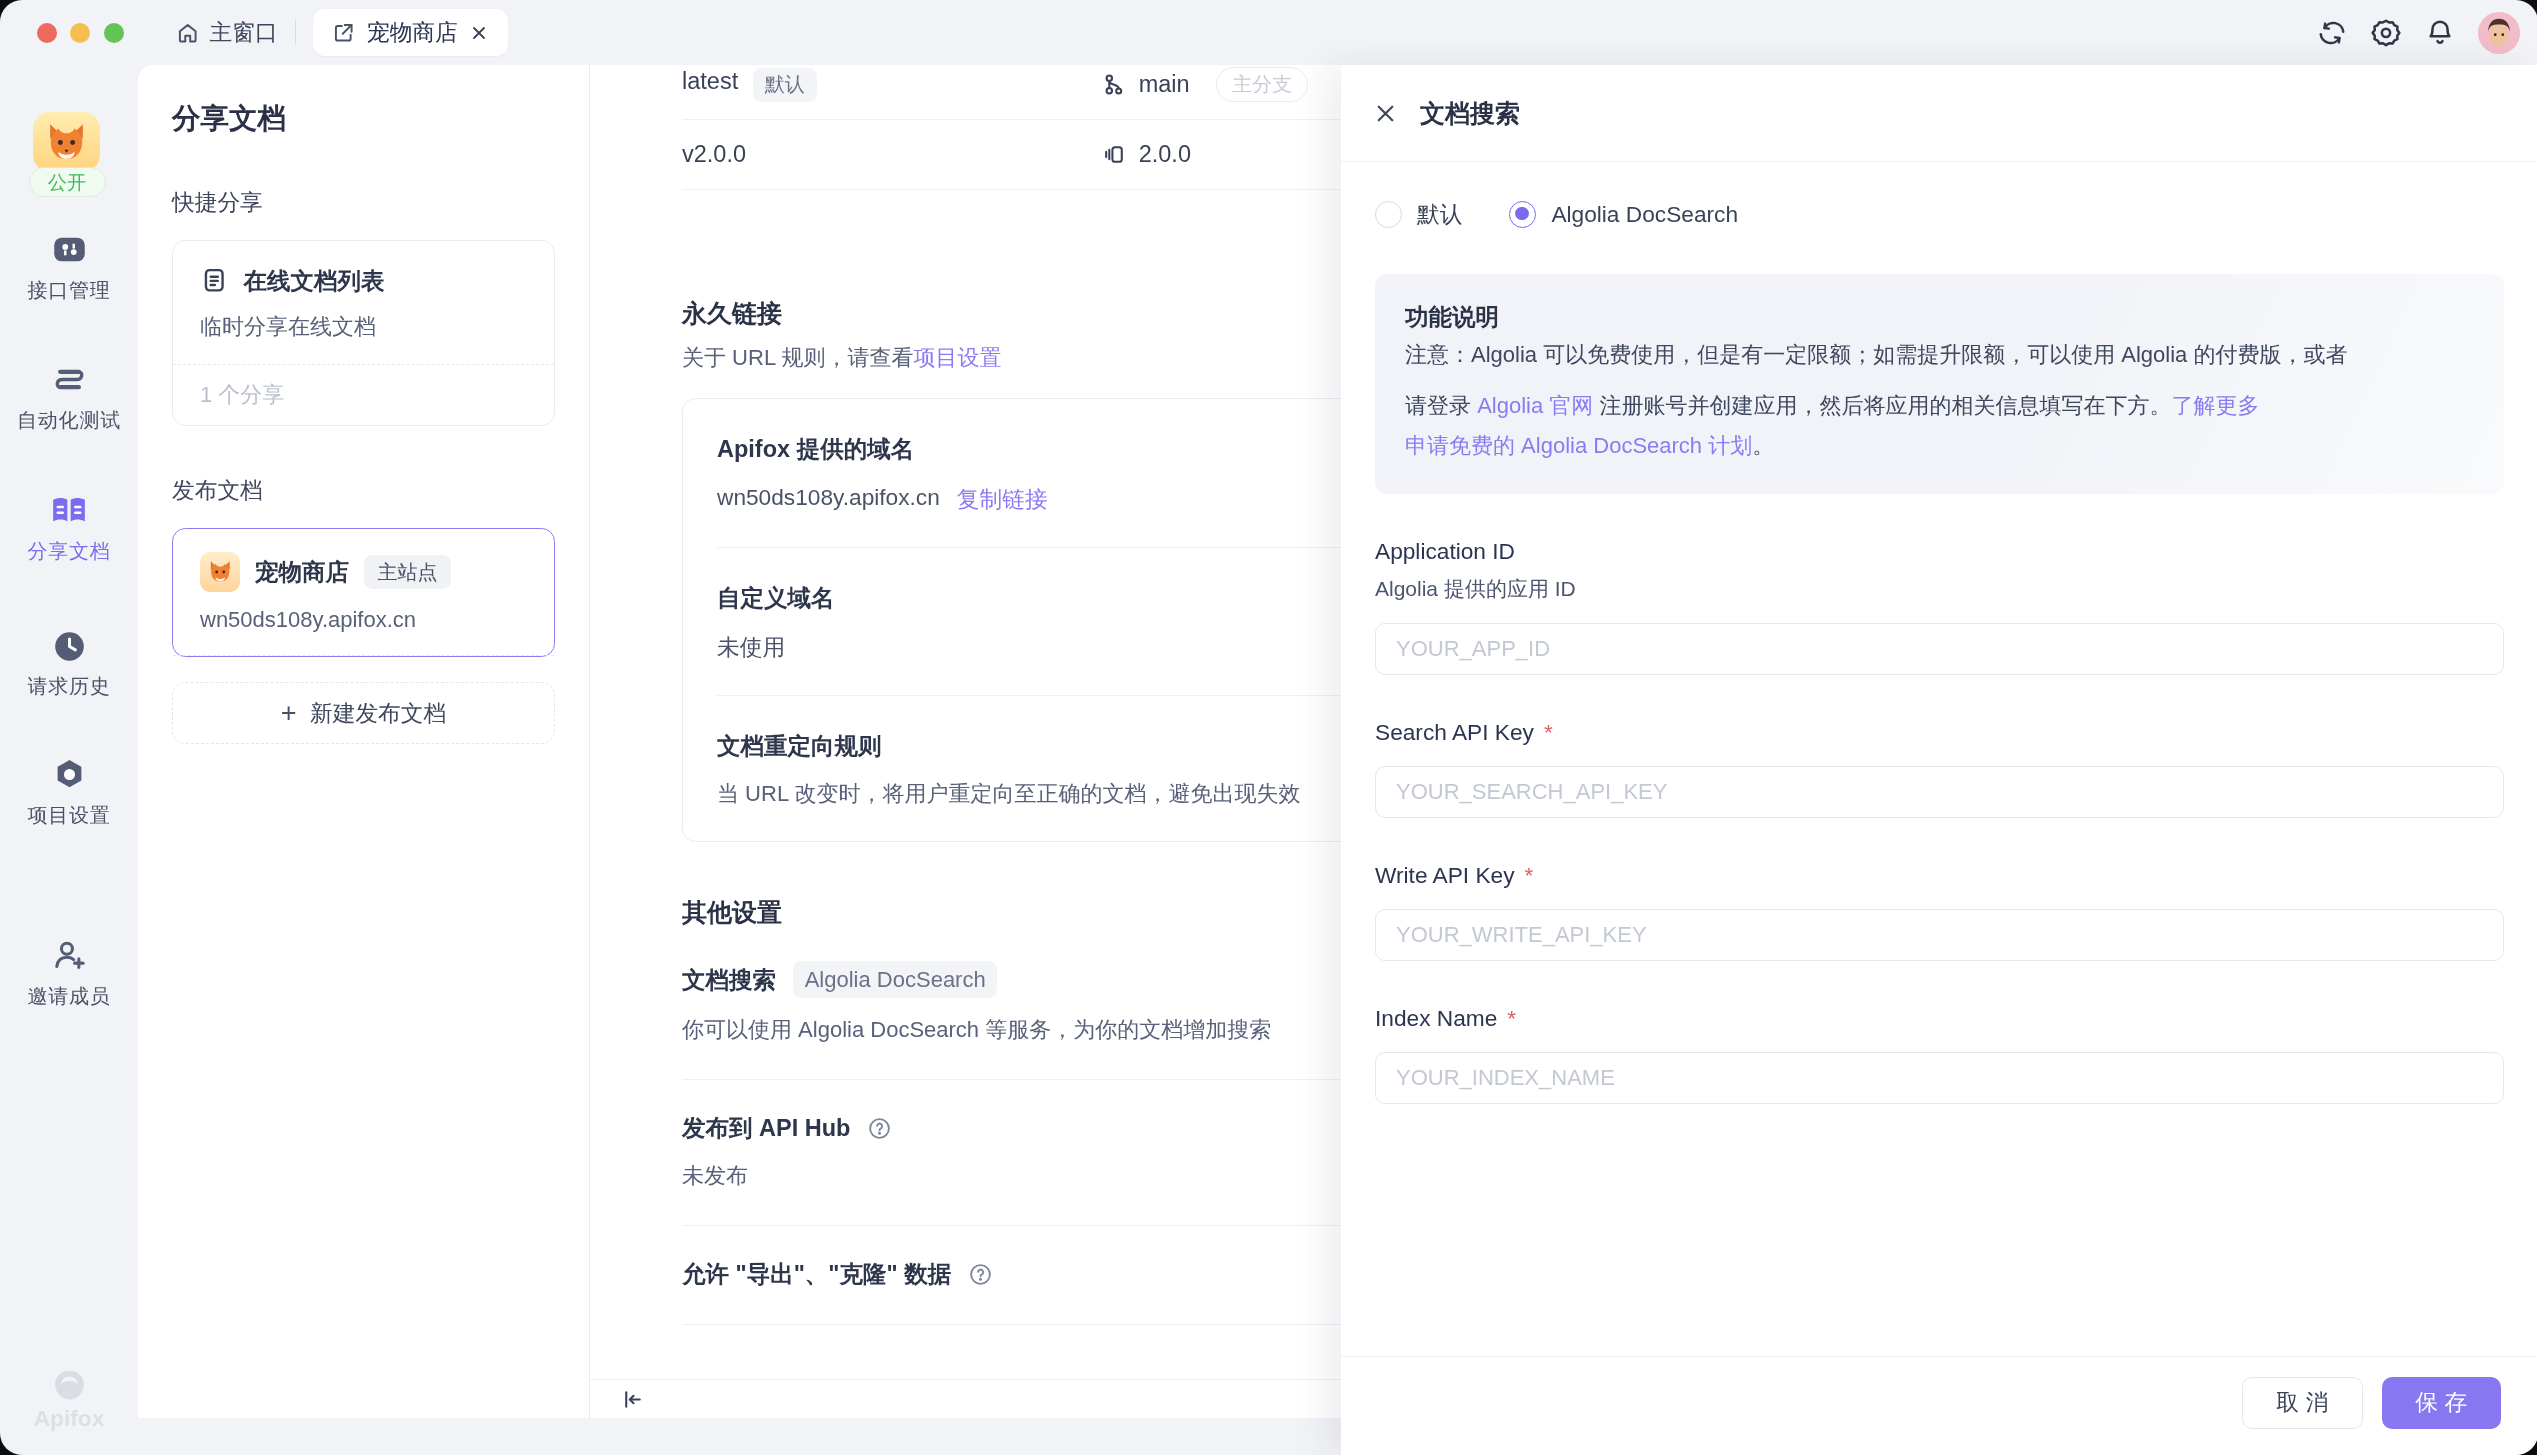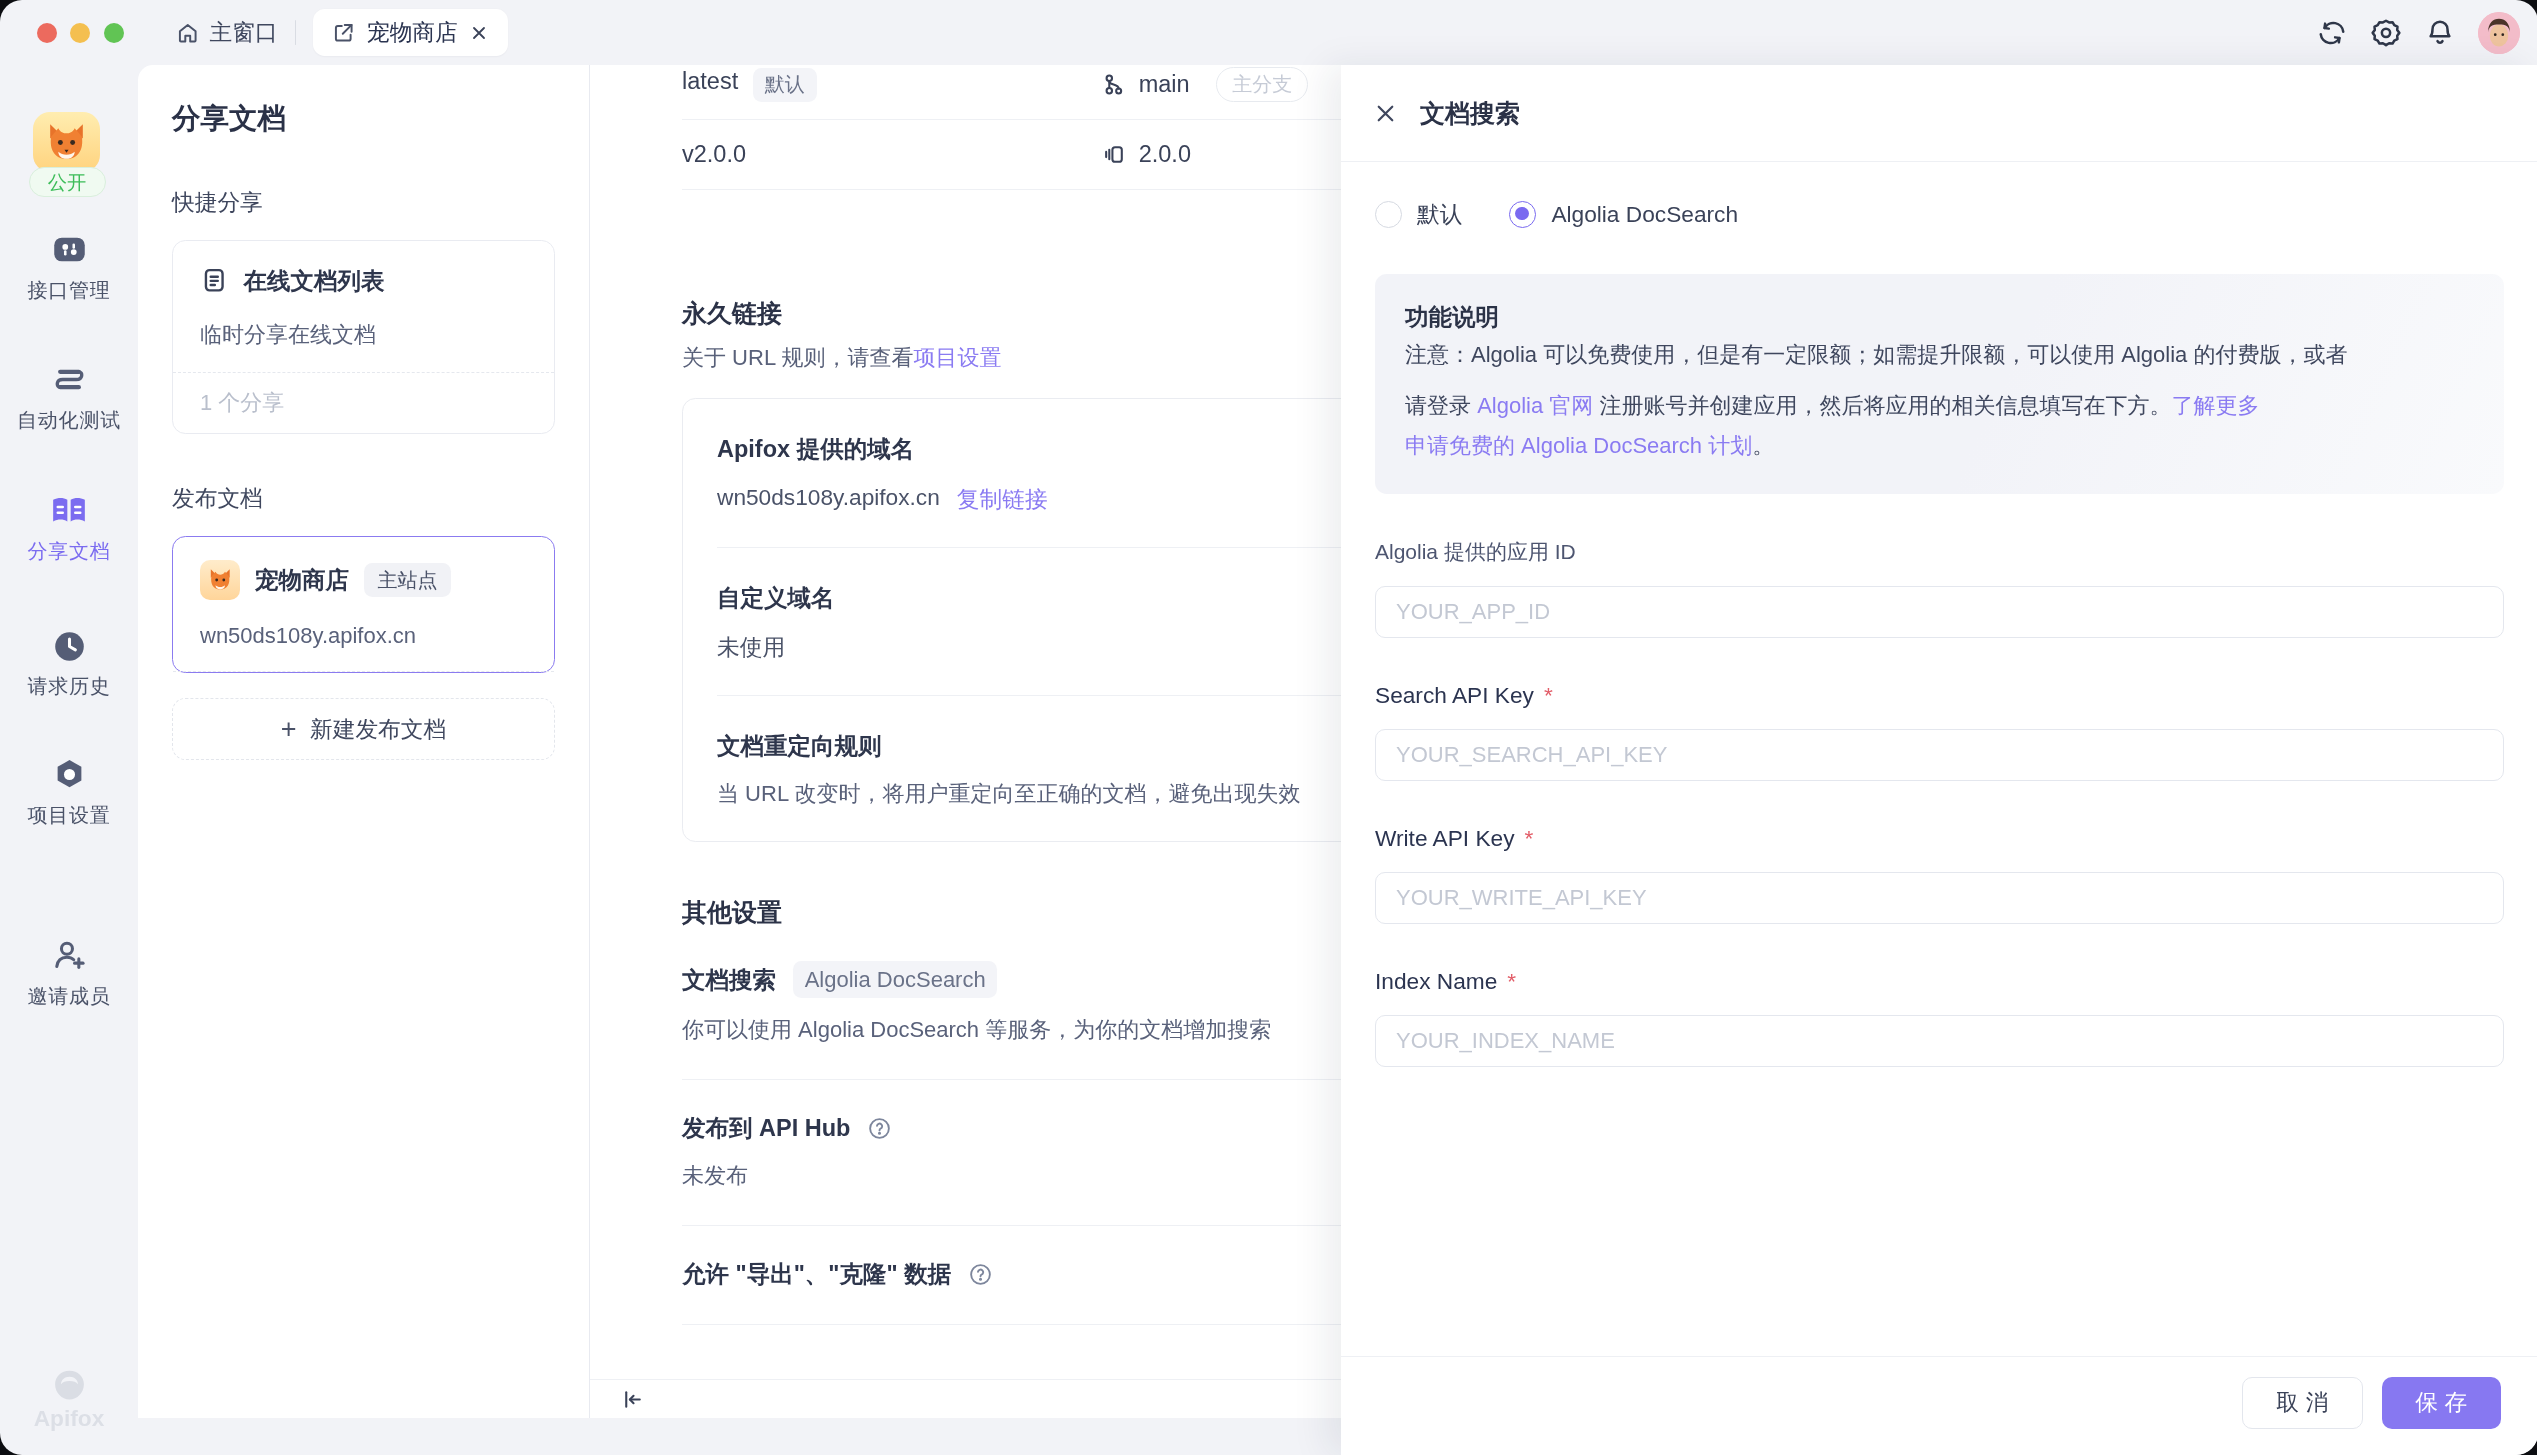--- a/index.html
+++ b/index.html
@@ -37,21 +37,21 @@
   
   .content{position:absolute;left:138px;top:65px;right:0;bottom:37px;background:#ffffff;border-top-left-radius:15px;overflow:hidden;}
   .vdivider{position:absolute;left:451px;top:0;bottom:0;width:0.8px;background:#e8eaf0;}
   
   .panel{position:absolute;left:0;top:0;bottom:0;width:451px;padding:30px 34px;}
   .paneltitle{font-size:28.5px;font-weight:bold;color:#2a3147;margin-top:5px;}
   .sectionlabel{font-size:22.7px;color:#3f475e;margin-top:49px;}
   .card{border:1.7px solid #e9ebf1;border-radius:13.4px;margin-top:22px;padding:23.5px 27px 0;}
   .cardhead{display:flex;align-items:center;gap:15px;}
   .cardtitle{font-size:23.5px;font-weight:bold;color:#2e364c;}
-  .cardsub{font-size:22px;color:#59617a;margin-top:23px;}
+  .cardsub{font-size:22px;color:#59617a;margin-top:15px;}
   .dashline{border-top:1.7px dashed #e5e8ee;margin:22px -27px 0;}
   .cardfoot{height:60px;display:flex;align-items:center;justify-content:space-between;color:#b9bfcc;font-size:22px;}
   .sitecard{border-color:#8b7bf0;}
   .sitebadge{background:#f1f2f6;border-radius:8.4px;height:34px;padding:0 13.4px;display:flex;align-items:center;
     font-size:20px;color:#4a5268;}
   .statusgreen{color:#49b862;}
   .dots{display:flex;gap:5.9px;}
   .dots i{width:5.9px;height:5.9px;border-radius:50%;background:#3f475e;display:block;}
   .newdoc{margin-top:25px;border:1.7px dashed #e3e6ec;border-radius:13.4px;height:62px;display:flex;align-items:center;
     justify-content:center;gap:13.4px;font-size:22.7px;color:#3f475e;cursor:pointer;}
@@ -462,20 +462,23 @@
       </div>
 
       <div class="infobox">
         <div class="ibtitle">功能说明</div>
         <div class="ibline" style="margin-top:3.4px"><span>注意：Algolia 可以免费使用，但是有一定限额；如需提升限额，可以使用 Algolia 的付费版，或者</span></div>
         <div class="ibline"><span>请登录 </span><span class="link">Algolia 官网</span><span> 注册账号并创建应用，然后将应用的相关信息填写在下方。</span><span class="link">了解更多</span></div>
         <div class="ibline" style="margin-top:3.4px"><span class="link">申请免费的 Algolia DocSearch 计划</span><span>。</span></div>
       </div>
 
       <div class="field">
+        <div class="dlabel">
+            <span>Application ID</span>
+          </div>
         <div class="dsublabel">Algolia 提供的应用 ID</div>
         <input class="dinput" placeholder="YOUR_APP_ID" style="">
       </div>
 
       <div class="field">
         <div class="dlabel">
           <span>Search API Key</span>
           <span class="star">*</span>
         </div>
         <input class="dinput" placeholder="YOUR_SEARCH_API_KEY" style="">

